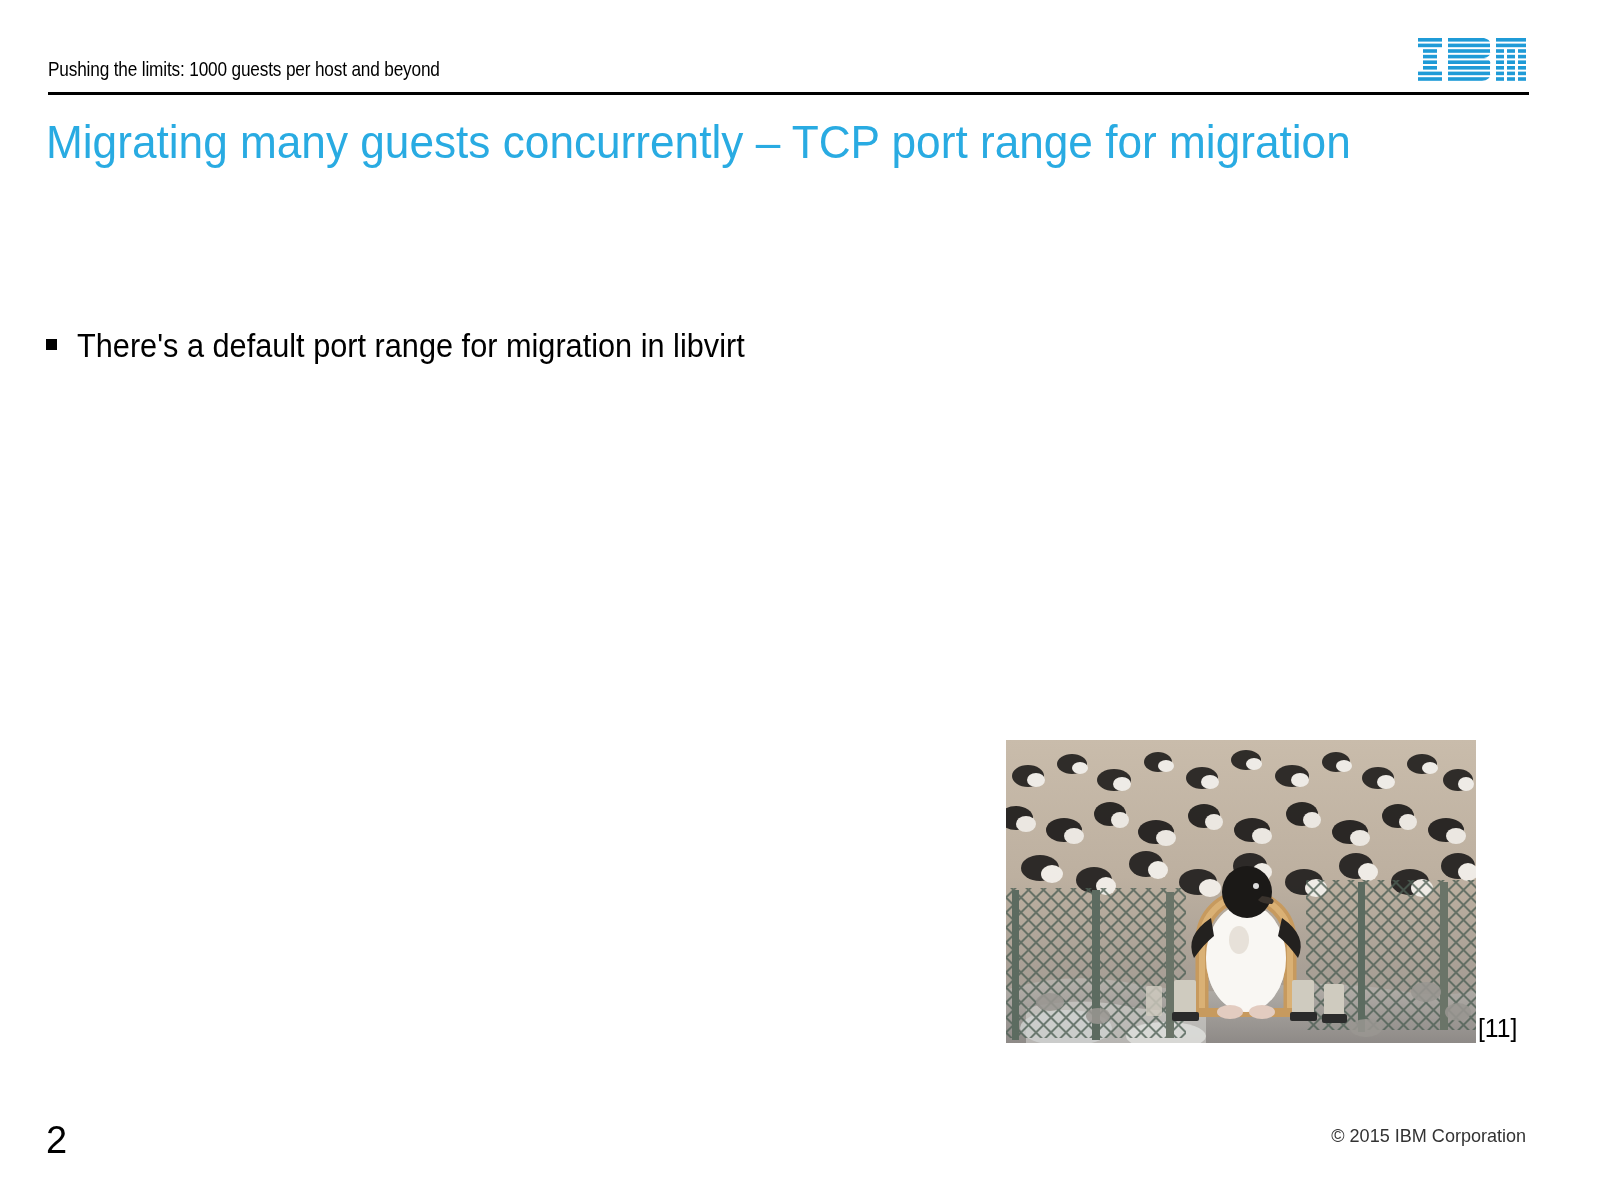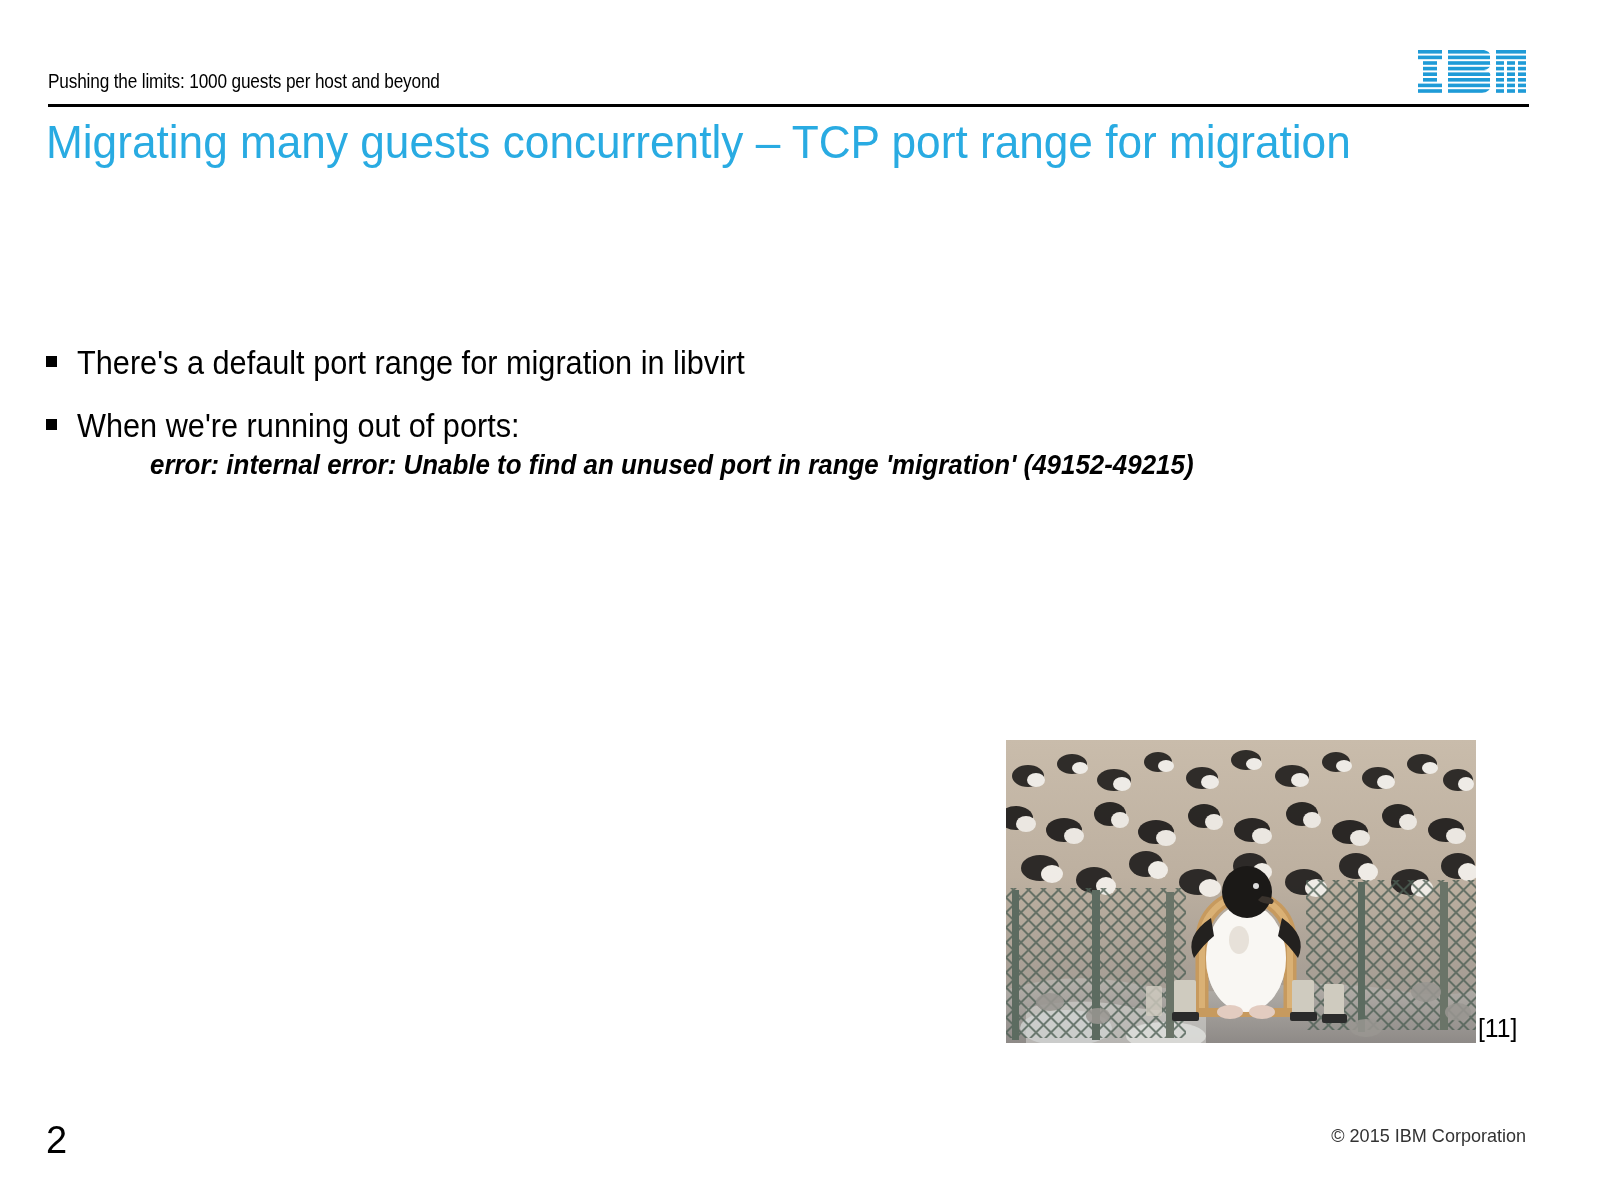--- a/index.html
+++ b/index.html
@@ -15,21 +15,21 @@
     width: 1600px;
     height: 1200px;
     background: #ffffff;
     overflow: hidden;
   }
 
   
   .header {
     position: absolute;
     left: 0;
-    top: 12px;
+    top: 0;
     width: 1492px;
     height: 100px;
   }
   .header-title {
     position: absolute;
     left: 48px;
     top: 57px;
     font-size: 21px;
     line-height: 24px;
     color: #000000;
@@ -68,21 +68,21 @@
     color: #29ABE2;
     white-space: nowrap;
     transform: scaleX(0.94);
     transform-origin: left top;
   }
 
   
   .body {
     position: absolute;
     left: 46px;
-    top: 342px;
+    top: 325px;
     width: 1480px;
   }
   .bullet-row {
     position: relative;
     display: flex;
     align-items: flex-start;
     margin-bottom: 22px;
   }
   .bullet-marker {
     flex: 0 0 auto;
@@ -240,27 +240,20 @@
 
   <div class="body">
 
     <div class="bullet-group">
       <div class="bullet-row">
         <span class="bullet-marker"></span>
         <span class="bullet-text">There's a default port range for migration in libvirt</span>
       </div>
     </div>
 
-    <div class="bullet-group">
-      <div class="bullet-row">
-        <span class="bullet-marker"></span>
-        <span class="bullet-text">When we're running out of ports:</span>
-      </div>
-      <div class="sub-note">error: internal error: Unable to find an unused port in range 'migration' (49152-49215)</div>
-    </div>
 
 
 
   </div>
 
   <div class="photo-wrap">
     <div class="photo">
       <svg width="470" height="303" viewBox="0 0 470 303" preserveAspectRatio="none">
         <defs>
           <linearGradient id="ground" x1="0" y1="0" x2="0" y2="1">

